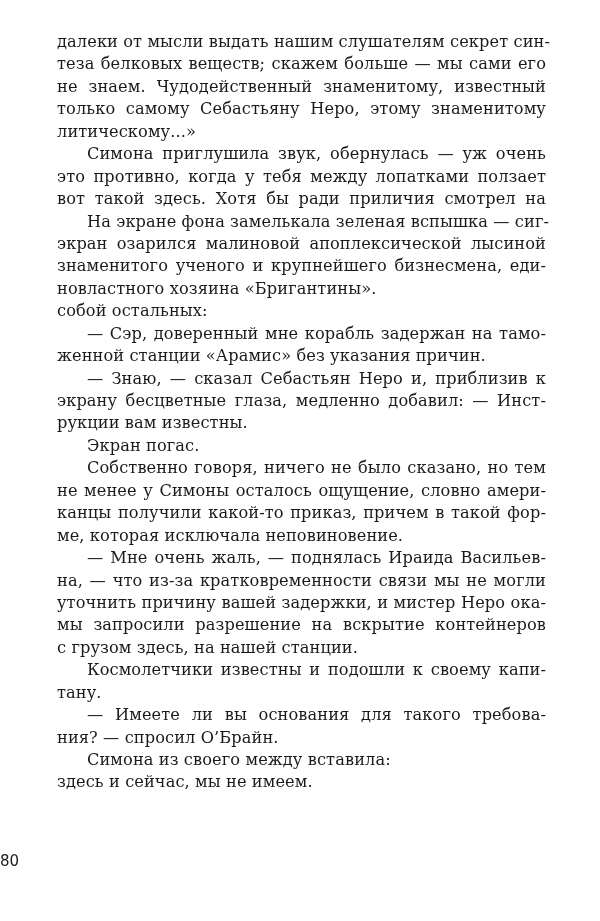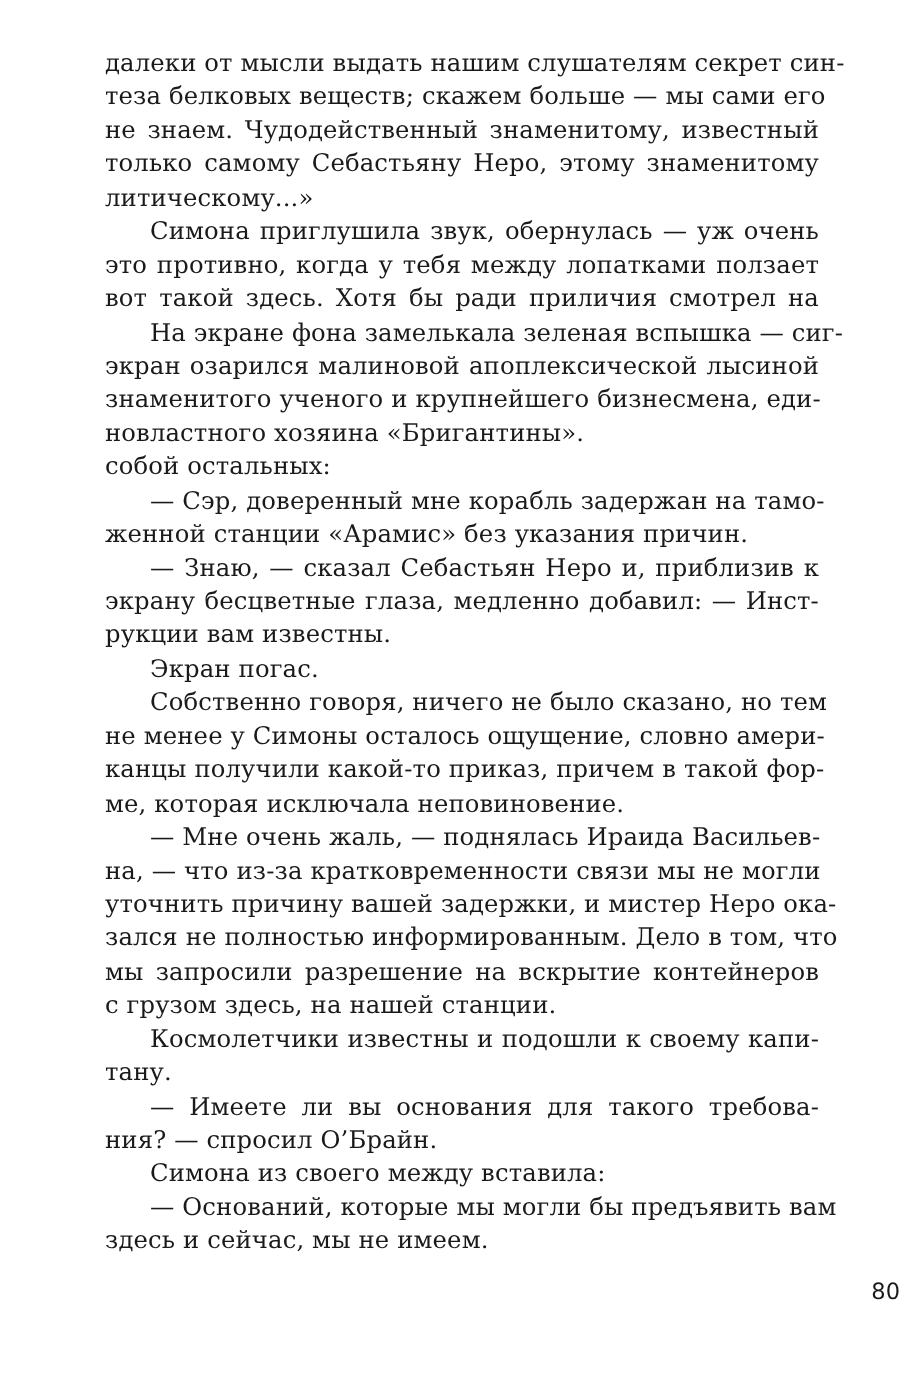--- a/index.html
+++ b/index.html
@@ -3,25 +3,25 @@
 <meta charset="utf-8">
 <style>
   html, body { margin: 0; padding: 0; background: #ffffff; }
   body { width: 600px; height: 921px; position: relative; overflow: hidden; }
   .page {
     position: absolute; left: 57px; top: 31px; width: 489px;
     font-family: "DejaVu Serif", "Liberation Serif", serif;
     font-size: 16.2px; line-height: 22.45px; color: #1a1a1a;
     letter-spacing: 0.1px;
   }
-  .line { display: block; white-space: nowrap; text-align: justify; text-align-last: justify; height: 22.45px; overflow: visible; margin-left: 13px; }
+  .line { display: block; white-space: nowrap; text-align: justify; text-align-last: justify; height: 22.45px; overflow: visible; }
   .line.last { text-align-last: left; }
   .line.indent { padding-left: 30px; }
   .page-number {
-    position: absolute; left: 0; width: 600px; top: 852px; text-align: right;
+    position: absolute; left: 0; width: 600px; top: 852px; text-align: left;
     font-family: "DejaVu Sans", "Liberation Sans", sans-serif; font-size: 15px; color: #1a1a1a;
   }
 </style>
 </head>
 <body>
 
 <div class="page" id="page-body">
     <span class="line">далеки от мысли выдать нашим слушателям секрет син-</span>
     <span class="line">теза белковых веществ; скажем больше — мы сами его</span>
     <span class="line">не знаем. Чудодейственный знаменитому, известный</span>
@@ -41,24 +41,22 @@
     <span class="line">экрану бесцветные глаза, медленно добавил: — Инст-</span>
     <span class="line last">рукции вам известны.</span>
     <span class="line indent last">Экран погас.</span>
     <span class="line indent">Собственно говоря, ничего не было сказано, но тем</span>
     <span class="line">не менее у Симоны осталось ощущение, словно амери-</span>
     <span class="line">канцы получили какой-то приказ, причем в такой фор-</span>
     <span class="line last">ме, которая исключала неповиновение.</span>
     <span class="line indent">— Мне очень жаль, — поднялась Ираида Васильев-</span>
     <span class="line">на, — что из-за кратковременности связи мы не могли</span>
     <span class="line">уточнить причину вашей задержки, и мистер Неро ока-</span>
-    <span class="line">зался не полностью информированным. Дело в том, что</span>
     <span class="line">мы запросили разрешение на вскрытие контейнеров</span>
     <span class="line last">с грузом здесь, на нашей станции.</span>
     <span class="line indent">Космолетчики известны и подошли к своему капи-</span>
     <span class="line last">тану.</span>
     <span class="line indent">— Имеете ли вы основания для такого требова-</span>
     <span class="line last">ния? — спросил О’Брайн.</span>
     <span class="line indent last">Симона из своего между вставила:</span>
-    <span class="line indent">— Оснований, которые мы могли бы предъявить вам</span>
     <span class="line last">здесь и сейчас, мы не имеем.</span>
   </div>
 <div class="page-number">80</div>
 
 </body></html>

